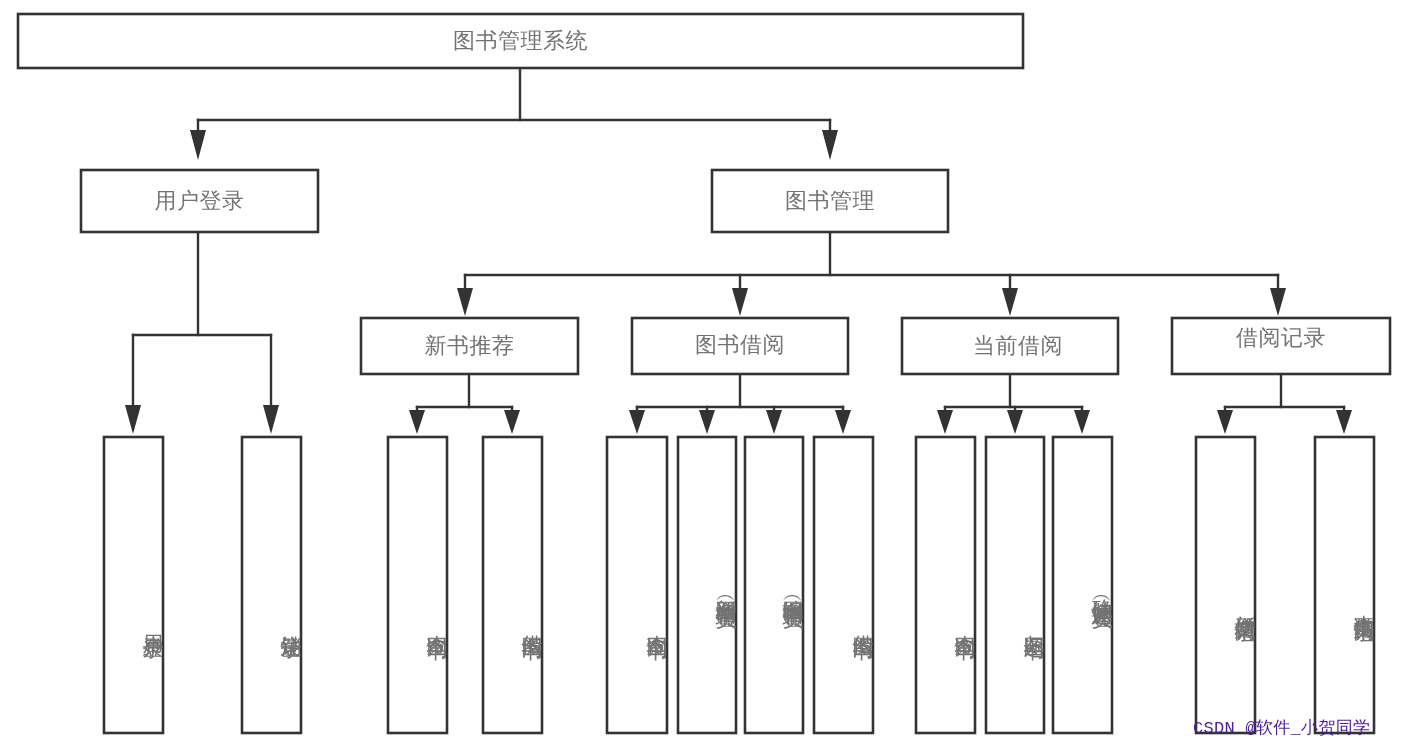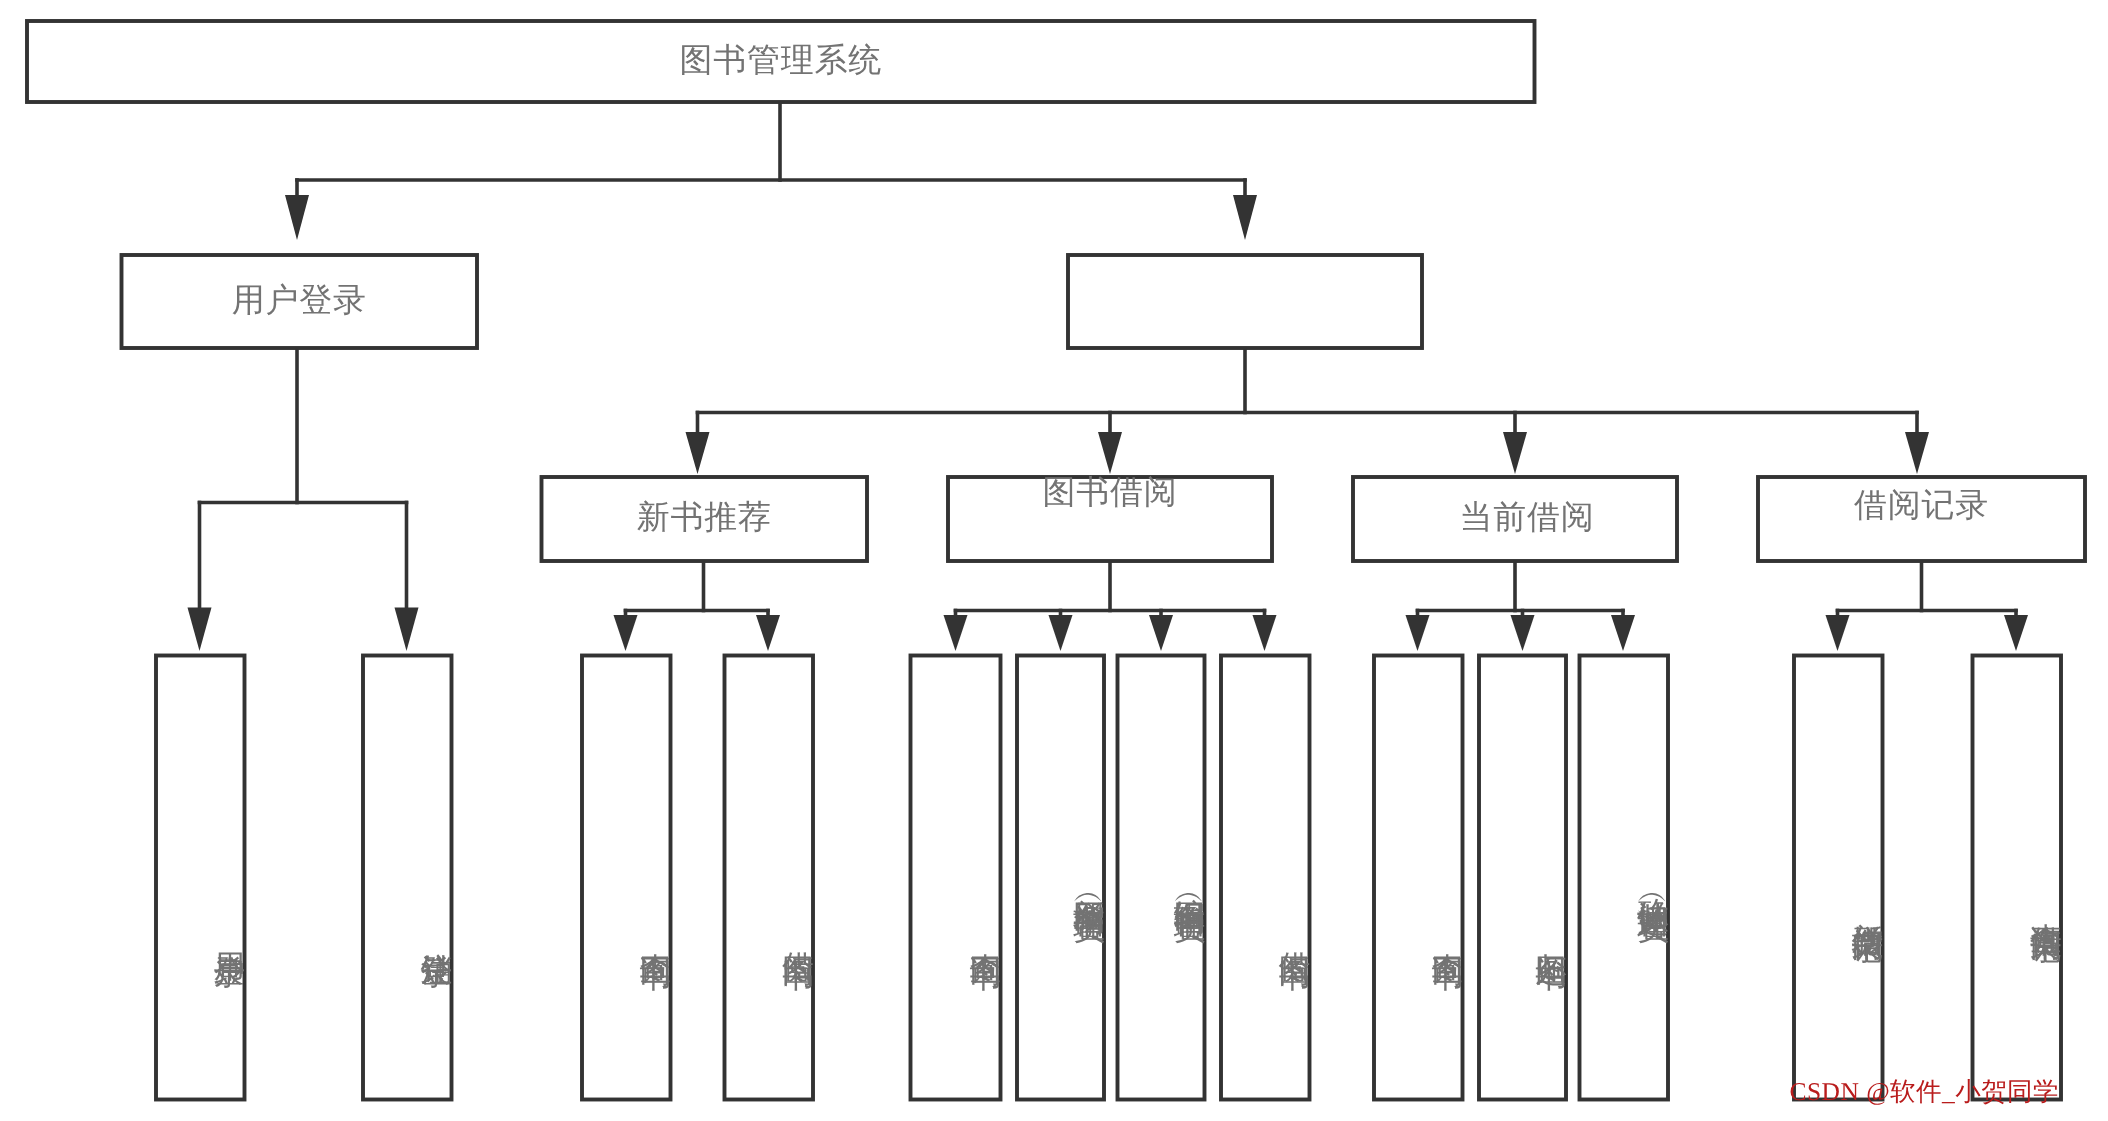--- a/index.html
+++ b/index.html
@@ -59,23 +59,23 @@
     text-orientation: upright;
     font-size: 21px;
     letter-spacing: 1.5px;
     line-height: 1;
     align-items: flex-start;
     padding-top: 4px;
     box-sizing: border-box;
   }
   .watermark {
     position: absolute;
-    color: #b91c1c;
+    color: #4c1d95;
     font-size: 17px;
-    font-family: Liberation Serif, serif;
+    font-family: Liberation Mono, monospace;
     white-space: nowrap;
     letter-spacing: 0.3px;
   }
 </style>
 </head>
 <body>
 
 <div id="diagram-root">
 
   <svg class="diagram-canvas" viewBox="0 0 1405 747" xmlns="http://www.w3.org/2000/svg">
@@ -178,23 +178,24 @@
     <rect class="node-box" x="986" y="437" width="58" height="296"></rect>
     <rect class="node-box" x="1053" y="437" width="59" height="296"></rect>
 
     <rect class="node-box" x="1196" y="437" width="59" height="296"></rect>
     <rect class="node-box" x="1315" y="437" width="59" height="296"></rect>
   </svg>
 
   <div class="node-label" style="left:18px; top:14px; width:1005px; height:54px;">图书管理系统</div>
 
   <div class="node-label" style="left:81px; top:170px; width:237px; height:62px;">用户登录</div>
+  <div class="node-label" style="left:712px; top:170px; width:236px; height:62px;">图书管理</div>
 
   <div class="node-label" style="left:361px; top:318px; width:217px; height:56px;">新书推荐</div>
-  <div class="node-label" style="left:632px; top:301px; width:216px; height:56px;">图书借阅</div>
+  <div class="node-label" style="left:632px; top:317px; width:216px; height:56px;">图书借阅</div>
   <div class="node-label" style="left:902px; top:318px; width:232px; height:56px;">当前借阅</div>
   <div class="node-label" style="left:1172px; top:318px; width:218px; height:40px;">借阅记录</div>
 
   <div class="node-label vertical" style="left:104px; top:505px; width:59px; height:228px;">用户登录</div>
   <div class="node-label vertical" style="left:242px; top:505px; width:59px; height:228px;">注销登录</div>
 
   <div class="node-label vertical" style="left:388px; top:505px; width:59px; height:228px;">查询图书</div>
   <div class="node-label vertical" style="left:483px; top:505px; width:59px; height:228px;">借阅图书</div>
 
   <div class="node-label vertical" style="left:607px; top:505px; width:60px; height:228px;">查询图书</div>

